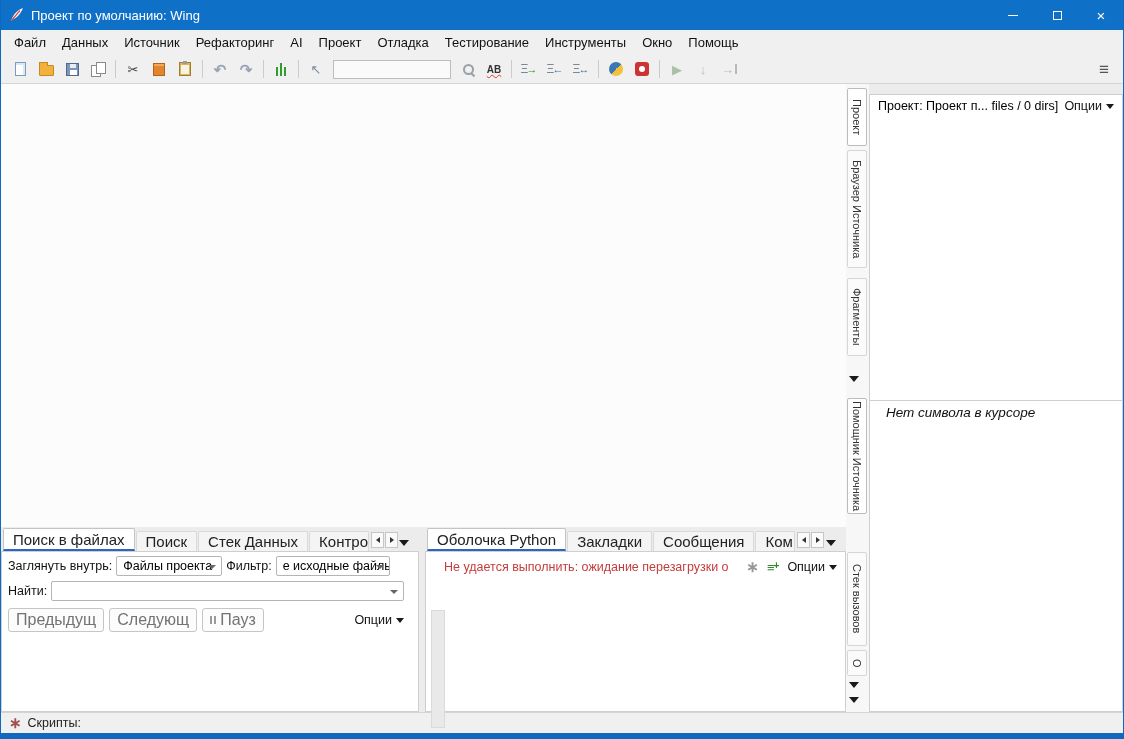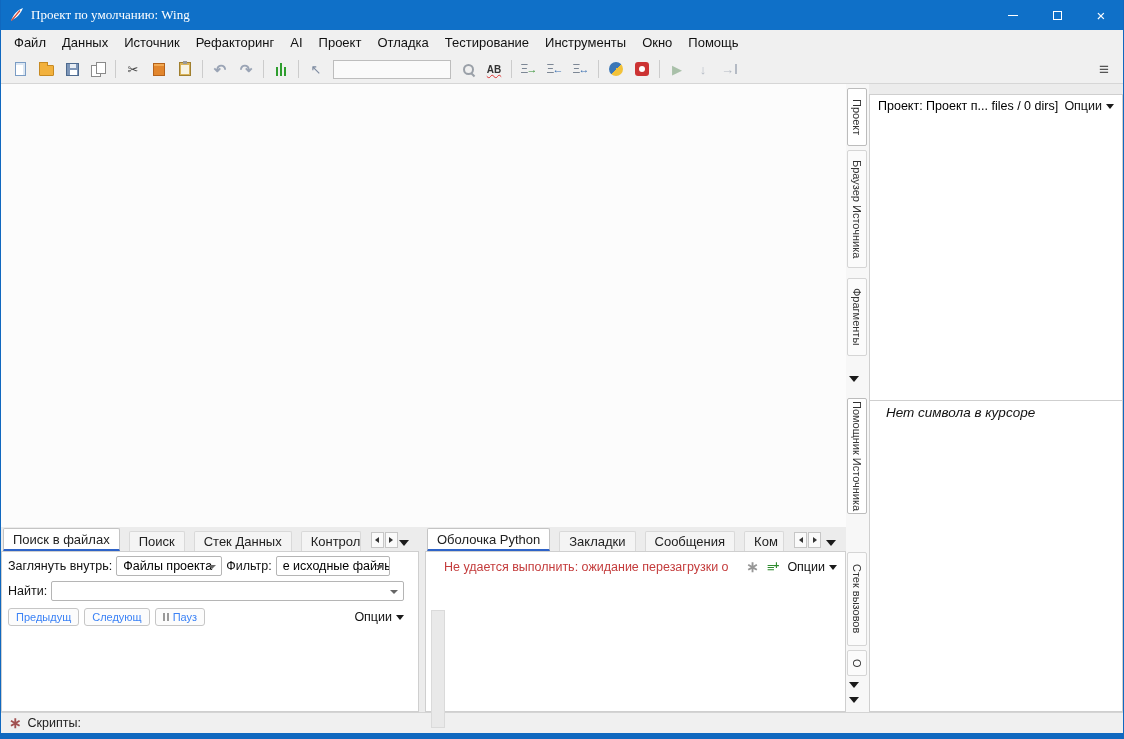--- a/index.html
+++ b/index.html
@@ -5,21 +5,21 @@
   * { box-sizing: border-box; margin: 0; padding: 0; }
   body { font-family: "Liberation Sans", sans-serif; background:#444; }
   .window {
     position: relative; width: 1124px; height: 739px; overflow: hidden;
     background:#f0f0f0;
     border-left:1px solid #1068bf; border-right:1px solid #1068bf; border-bottom:6px solid #1068bf;
   }
   
   .titlebar { height:30px; background:#0f70c8; display:flex; align-items:center; color:#fff; }
   .app-icon { width:16px; height:16px; margin:0 6px 0 8px; display:flex; }
-  .tb-title { font-size:13px; flex:1;font-family:Liberation Serif, serif; }
+  .tb-title { font-size:13px; flex:1; }
   .wc { width:44px; height:30px; display:flex; align-items:center; justify-content:center; color:#fff; }
   .wc-min i { display:block; width:10px; height:1px; background:#fff; }
   .wc-max i { display:block; width:9px; height:9px; border:1px solid #fff; }
   .wc-close { font-size:15px; }
   
   .menubar { height:25px; background:#f0f0f0; display:flex; align-items:center; padding-left:5px; }
   .menu-item { padding:3px 8px; font-size:13px; color:#111; }
   
   .toolbar { height:29px; background:#f0f0f0; border-bottom:1px solid #d6d6d6; display:flex; align-items:center; padding:0 6px; }
   .tbtn { width:26px; height:23px; display:flex; align-items:center; justify-content:center; border-radius:3px; flex:none; }
@@ -67,35 +67,35 @@
   .editor { position:absolute; left:0; top:0; width:845px; height:443px; background:#fcfcfc; }
   
   .tri-down { display:inline-block; width:0; height:0; border-left:4px solid transparent; border-right:4px solid transparent; border-top:5px solid #1a1a1a; }
   .tri-down.big { border-left-width:5px; border-right-width:5px; border-top-width:6px; }
   .tri-left { display:inline-block; width:0; height:0; border-top:3px solid transparent; border-bottom:3px solid transparent; border-right:4px solid #333; }
   .tri-right { display:inline-block; width:0; height:0; border-top:3px solid transparent; border-bottom:3px solid transparent; border-left:4px solid #333; }
   
   .bl-panel { position:absolute; left:0; top:443px; width:418px; height:185px; }
   .bm-panel { position:absolute; left:424px; top:443px; width:421px; height:185px; }
   .tabs-row { height:24px; display:flex; align-items:flex-end; padding-left:2px; }
-  .tab { height:20px; display:flex; align-items:center; padding:0 9px; font-size:13px; color:#222; background:#f4f4f4; border:1px solid #d9d9d9; border-bottom:none; border-radius:2px 2px 0 0; margin-right:9px; white-space:nowrap; }
+  .tab { height:20px; display:flex; align-items:center; padding:0 9px; font-size:15px; color:#222; background:#f4f4f4; border:1px solid #d9d9d9; border-bottom:none; border-radius:2px 2px 0 0; margin-right:1px; white-space:nowrap; }
   .tab.active { height:23px; background:#fff; border-color:#c4c4c4; border-bottom:2px solid #2e63c8; }
   .tab.clip-a { max-width:60px; overflow:hidden; }
   .tab.clip-b { max-width:40px; overflow:hidden; }
   .tab-arrow { width:13px; height:16px; border:1px solid #c6c6c6; background:#fafafa; display:flex; align-items:center; justify-content:center; margin:0 0 3px 1px; }
   .panel-menu { margin-left:auto; margin-right:10px; margin-bottom:5px; display:flex; }
   .panel-body { position:absolute; left:0; right:0; top:24px; bottom:0; background:#fff; border:1px solid #cfcfcf; }
   .frow { display:flex; align-items:center; padding:4px 6px 1px 6px; gap:4px; font-size:12.5px; white-space:nowrap; }
   .flabel { color:#111; flex:none; }
   .combo { position:relative; height:20px; border:1px solid #b5b5b5; background:#fff; border-radius:2px; display:flex; align-items:center; padding:0 18px 0 6px; overflow:hidden; font-size:12.5px; }
   .combo-arrow { position:absolute; right:5px; top:8px; width:0; height:0; border-left:4px solid transparent; border-right:4px solid transparent; border-top:4px solid #666; }
   .combo.w-lookin { width:106px; } .combo.w-filter { width:114px; }
   .combo.w-find { flex:1; margin-right:8px; }
   .brow { display:flex; align-items:center; padding:6px 6px 0 6px; gap:5px; }
-  .sbtn { border:1px solid #c6c6c6; background:#fcfcfc; color:#3b82f6; font-size:11px; padding:2px 7px; border-radius:3px; font-family:inherit; display:inline-flex; align-items:center; white-space:nowrap; }
+  .sbtn { border:1px solid #c6c6c6; background:#fcfcfc; color:#737373; font-size:16px; padding:2px 7px; border-radius:3px; font-family:inherit; display:inline-flex; align-items:center; white-space:nowrap; }
   .pause-bars { display:inline-flex; gap:2px; margin-right:4px; }
   .pause-bars i { display:block; width:2px; height:8px; background:#9a9a9a; }
   .options { display:inline-flex; align-items:center; gap:4px; font-size:12.5px; color:#111; }
   .brow .options { margin-left:auto; margin-right:8px; }
   
   .shell-header { display:flex; align-items:center; gap:8px; padding:6px 8px 2px 18px; }
   .error-text { color:#c43c3c; font-size:12.5px; flex:1; white-space:nowrap; overflow:hidden; }
   .shell-star { color:#979797; font-size:15px; font-weight:bold; }
   .shell-new { display:flex; align-items:flex-start; color:#2e8b2e; font-weight:bold; }
   .shell-new .nl { font-size:13px; } .shell-new .np { font-size:10px; margin-left:-1px; }

